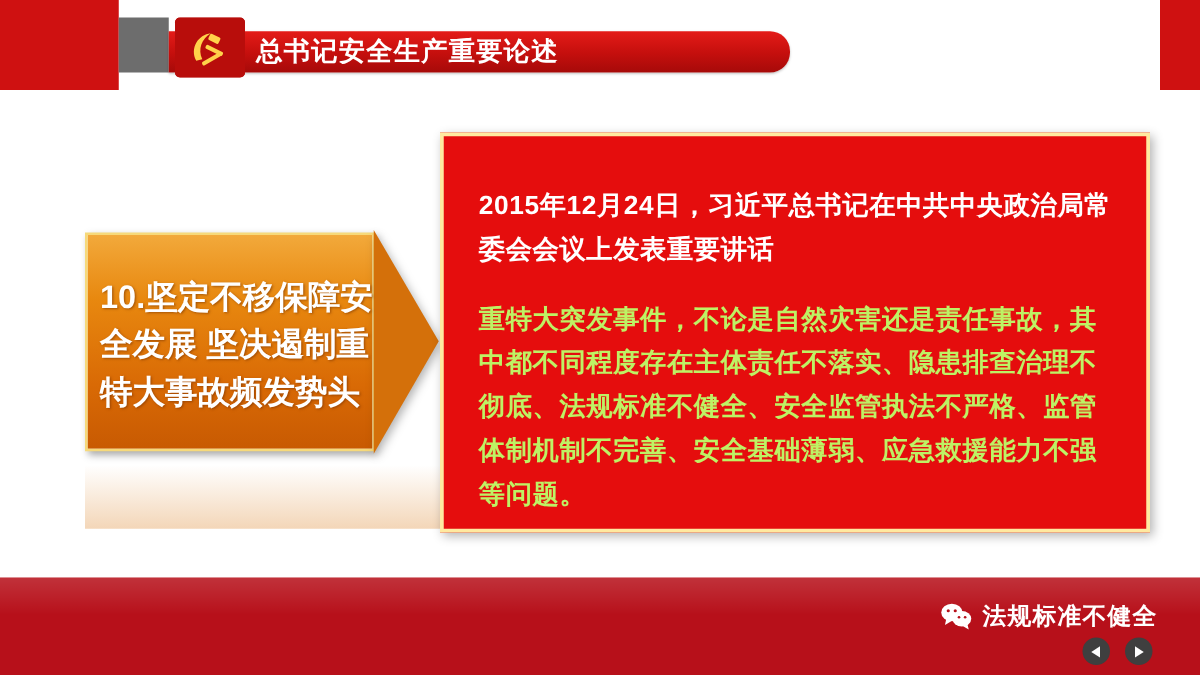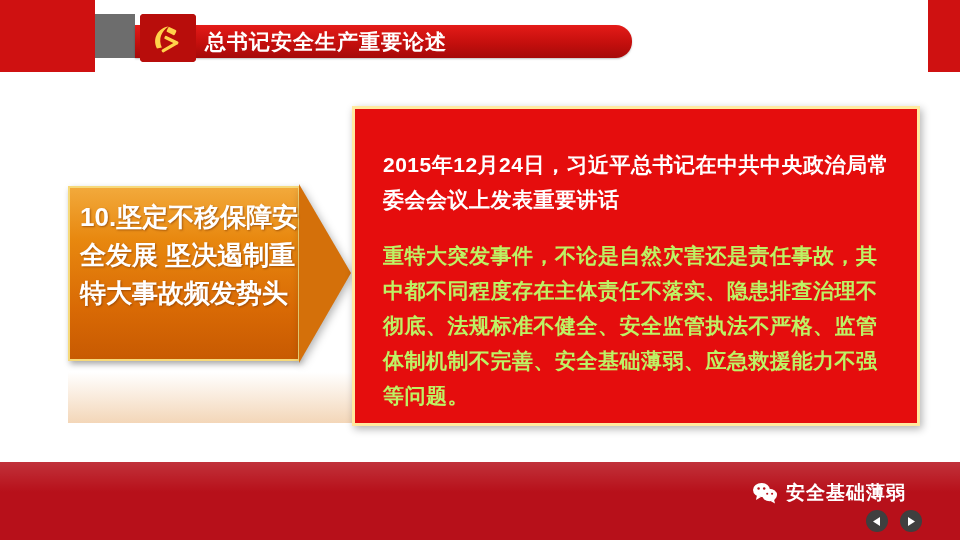--- a/index.html
+++ b/index.html
@@ -92,21 +92,21 @@
     position: absolute;
     left: 231px; top: -2px;
     width: 0; height: 0;
     border-top: 89px solid transparent;
     border-bottom: 90px solid transparent;
     border-left: 52px solid #d4700a;
     filter: drop-shadow(2px 3px 4px rgba(0,0,0,0.3));
   }
   .arrow-text {
     position: absolute;
-    left: 12px; top: 12px;
+    left: 12px; top: 32px;
     width: 236px;
     font-size: 26px;
     font-weight: bold;
     color: #ffffff;
     line-height: 38px;
     letter-spacing: 0px;
     text-shadow: 1px 1px 2px rgba(120,50,0,0.6);
   }
   .arrow-reflection {
     position: absolute;
@@ -255,21 +255,21 @@
         <ellipse cx="9.5" cy="8" rx="8.5" ry="7" fill="#ffffff"></ellipse>
         <polygon points="5,13 4,18 9,15" fill="#ffffff"></polygon>
         <circle cx="6.6" cy="6.6" r="1.25" fill="#b7101a"></circle>
         <circle cx="12.2" cy="6.6" r="1.25" fill="#b7101a"></circle>
         <ellipse cx="17.5" cy="13" rx="7.5" ry="6.2" fill="#ffffff"></ellipse>
         <polygon points="22,17.5 23,21.5 18.5,19" fill="#ffffff"></polygon>
         <circle cx="15.2" cy="11.8" r="1.05" fill="#b7101a"></circle>
         <circle cx="20.1" cy="11.8" r="1.05" fill="#b7101a"></circle>
       </svg>
     </span>
-    <span class="wechat-text">安全基础薄弱</span>
+    <span class="wechat-text">法规标准不健全</span>
   </div>
 
   <div class="nav-circles">
     <span class="nav-circle">
       <svg width="10" height="11" viewBox="0 0 10 11">
         <polygon points="8,1 8,10 1,5.5" fill="#ffffff"></polygon>
       </svg>
     </span>
     <span class="nav-circle">
       <svg width="10" height="11" viewBox="0 0 10 11">

